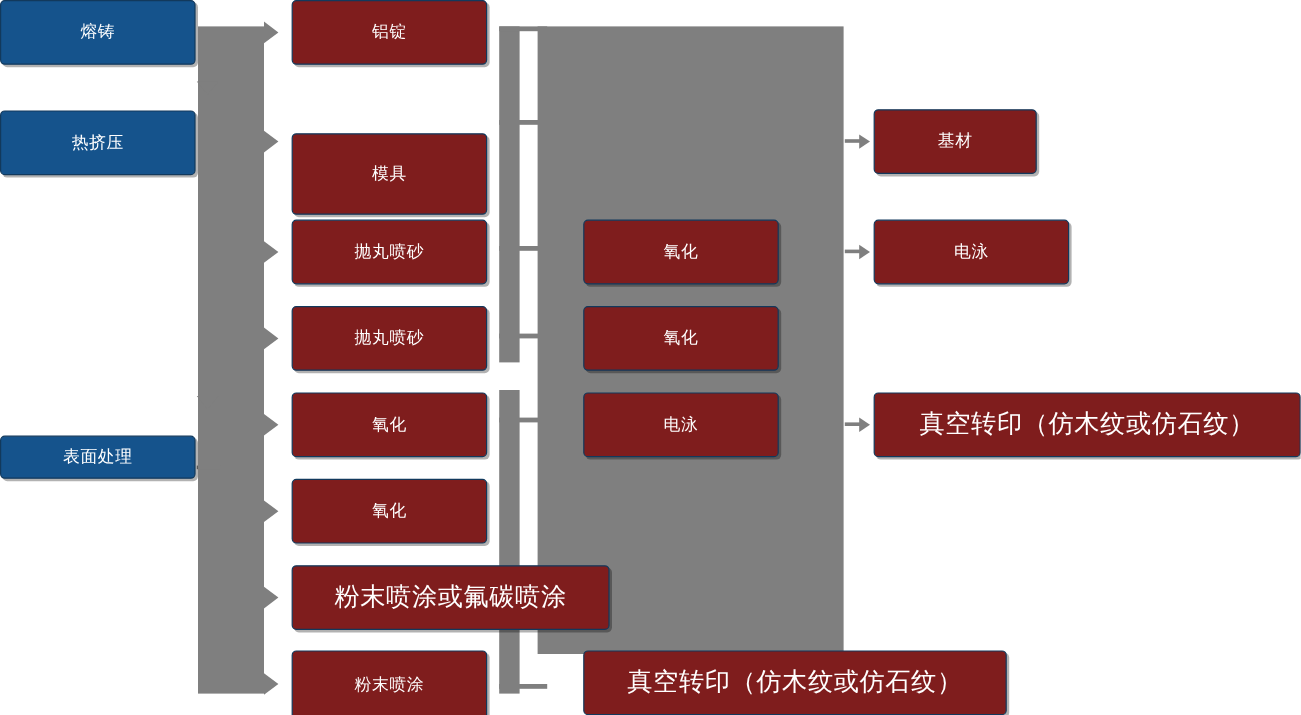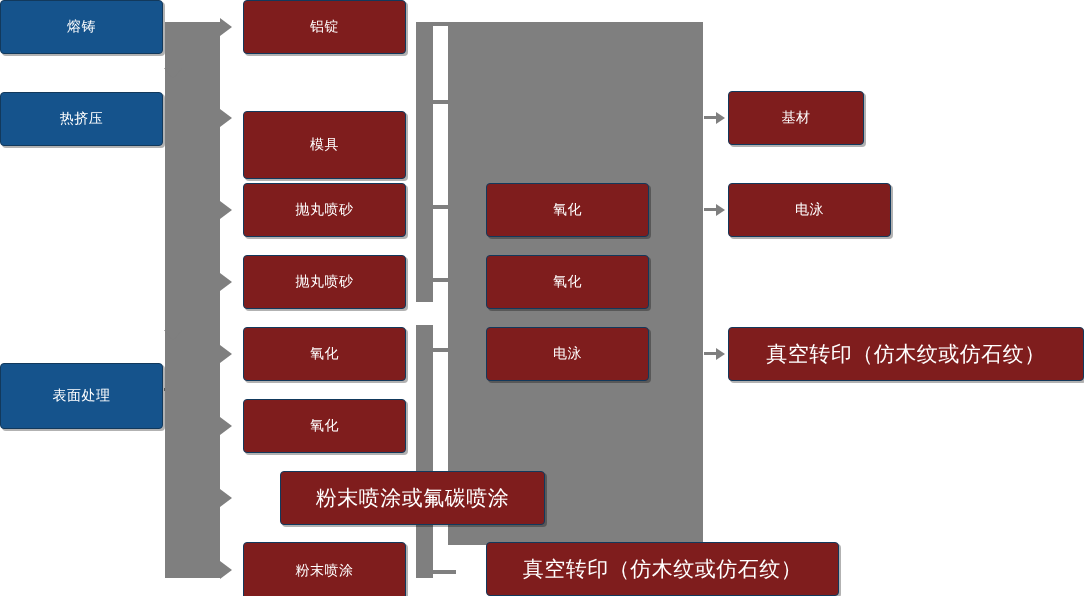--- a/index.html
+++ b/index.html
@@ -125,21 +125,21 @@
   <div class="arrow-head" style="left:716px; top:348px;"></div>
 
   <div class="node dark" style="left:0px; top:0px; width:163px; height:54px;">
     <span>熔铸</span>
   </div>
 
   <div class="node dark" style="left:0px; top:92px; width:163px; height:54px;">
     <span>热挤压</span>
   </div>
 
-  <div class="node dark" style="left:0px; top:363px; width:163px; height:66px;">
+  <div class="node dark" style="left:0px; top:363px; width:163px; height:36px;">
     <span>表面处理</span>
   </div>
 
   <div class="node light" style="left:243px; top:0px; width:163px; height:54px;">
     <span>铝锭</span>
   </div>
 
   <div class="node light" style="left:243px; top:91px; width:163px; height:68px;margin-top:20px;">
     <span>模具</span>
   </div>
@@ -153,21 +153,21 @@
   </div>
 
   <div class="node light" style="left:243px; top:327px; width:163px; height:54px;">
     <span>氧化</span>
   </div>
 
   <div class="node light" style="left:243px; top:399px; width:163px; height:54px;">
     <span>氧化</span>
   </div>
 
-  <div class="node light wide" style="left:243px; top:471px; width:265px; height:54px;margin-left:37px;">
+  <div class="node light wide" style="left:243px; top:471px; width:265px; height:54px;">
     <span>粉末喷涂或氟碳喷涂</span>
   </div>
 
   <div class="node light" style="left:243px; top:542px; width:163px; height:58px;">
     <span>粉末喷涂</span>
   </div>
 
 
 
   <div class="node light" style="left:486px; top:183px; width:163px; height:54px;">

